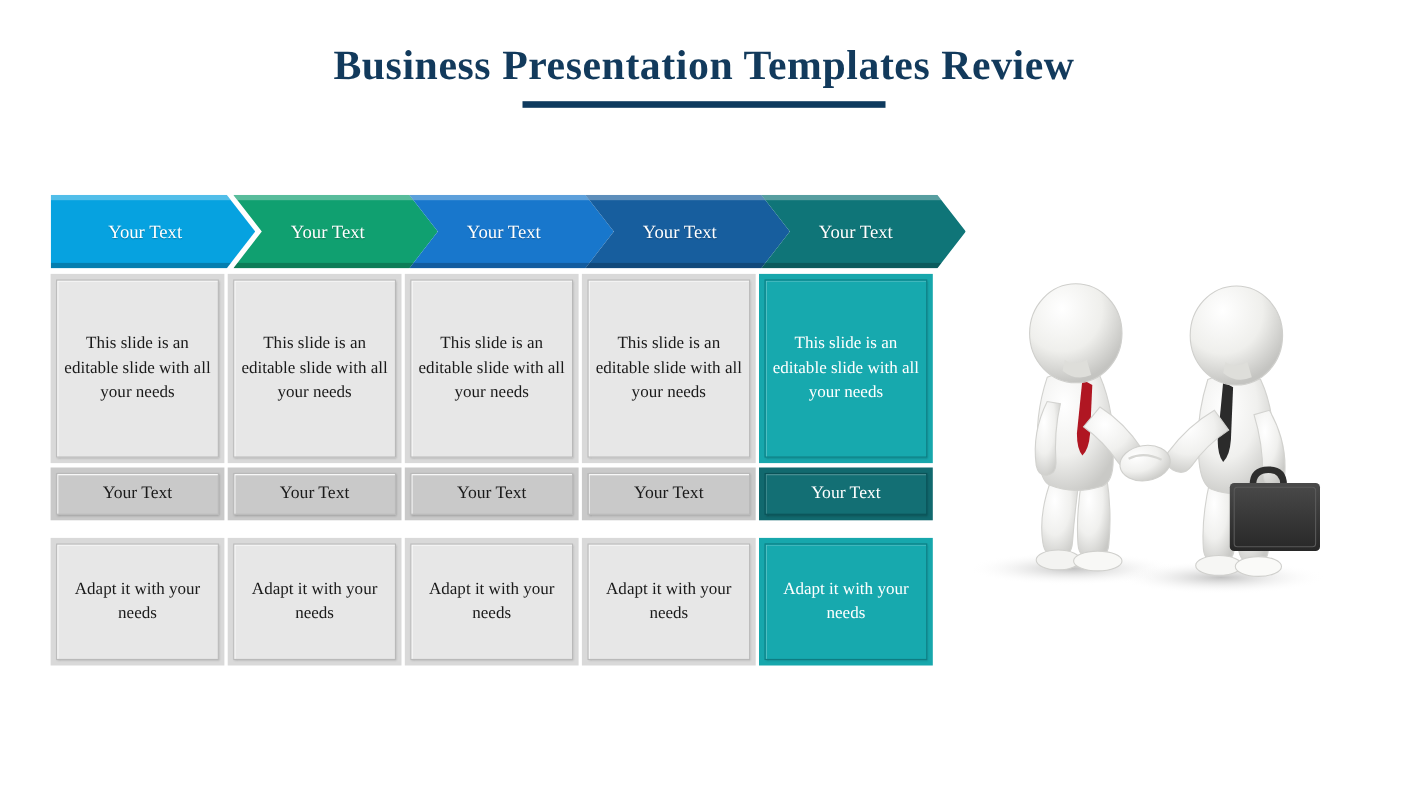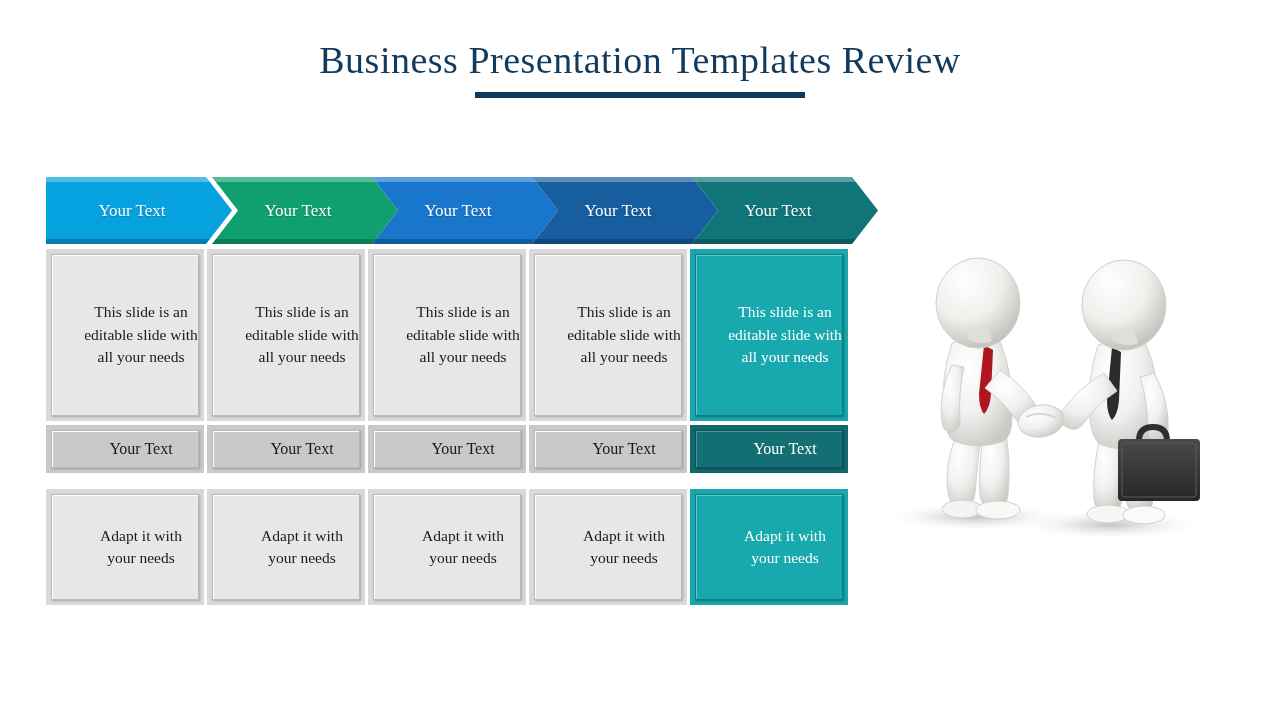--- a/index.html
+++ b/index.html
@@ -17,21 +17,21 @@
 
   
   #slide-title {
     position: absolute;
     left: 0;
     top: 38px;
     width: 1280px;
     text-align: center;
     font-family: "Liberation Serif", "DejaVu Serif", serif;
     font-size: 38px;
-    font-weight: normal;
+    font-weight: bold;
     color: #123a5c;
     letter-spacing: 0.5px;
     white-space: nowrap;
   }
   #title-underline {
     position: absolute;
     left: 475px;
     top: 92px;
     width: 330px;
     height: 6px;
@@ -121,21 +121,20 @@
     display: flex;
     align-items: center;
     justify-content: center;
     text-align: center;
     font-family: "Liberation Serif", "DejaVu Serif", serif;
     font-size: 15.5px;
     line-height: 1.45;
     color: #1a1a1a;
     border: 1px solid #b9b9b9;
     box-shadow: inset 1px 1px 0 #ffffff, 1px 1px 2px rgba(0,0,0,0.22);
-    padding-left: 32px;
   }
   
   .cell.r1 .inner, .cell.r3 .inner { background: #e7e7e7; }
   .cell.r2 { background: #c9c9c9; }
   .cell.r2 .inner { background: #c9c9c9; font-size: 16px; }
 
   
   .col.hl .cell.r1, .col.hl .cell.r3 { background: #17a7ac; }
   .col.hl .cell.r1 .inner, .col.hl .cell.r3 .inner {
     background: #17a9ae;

